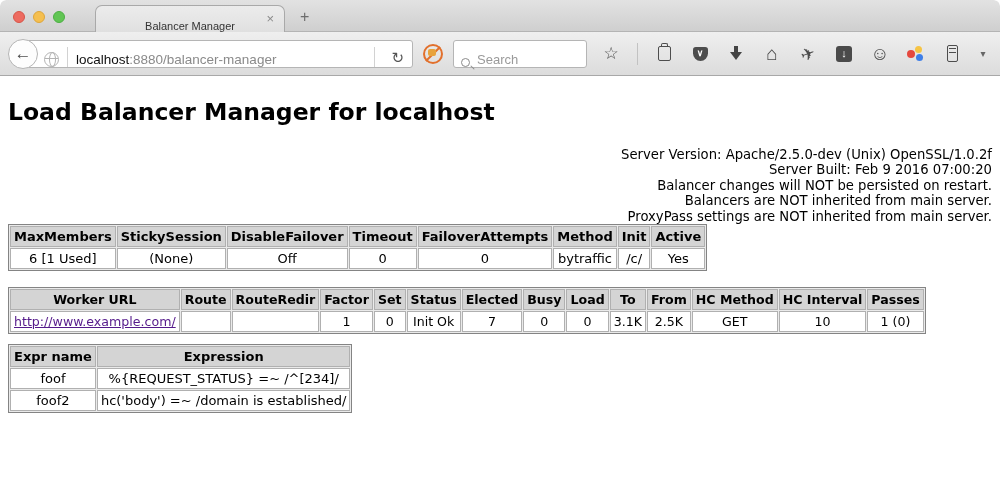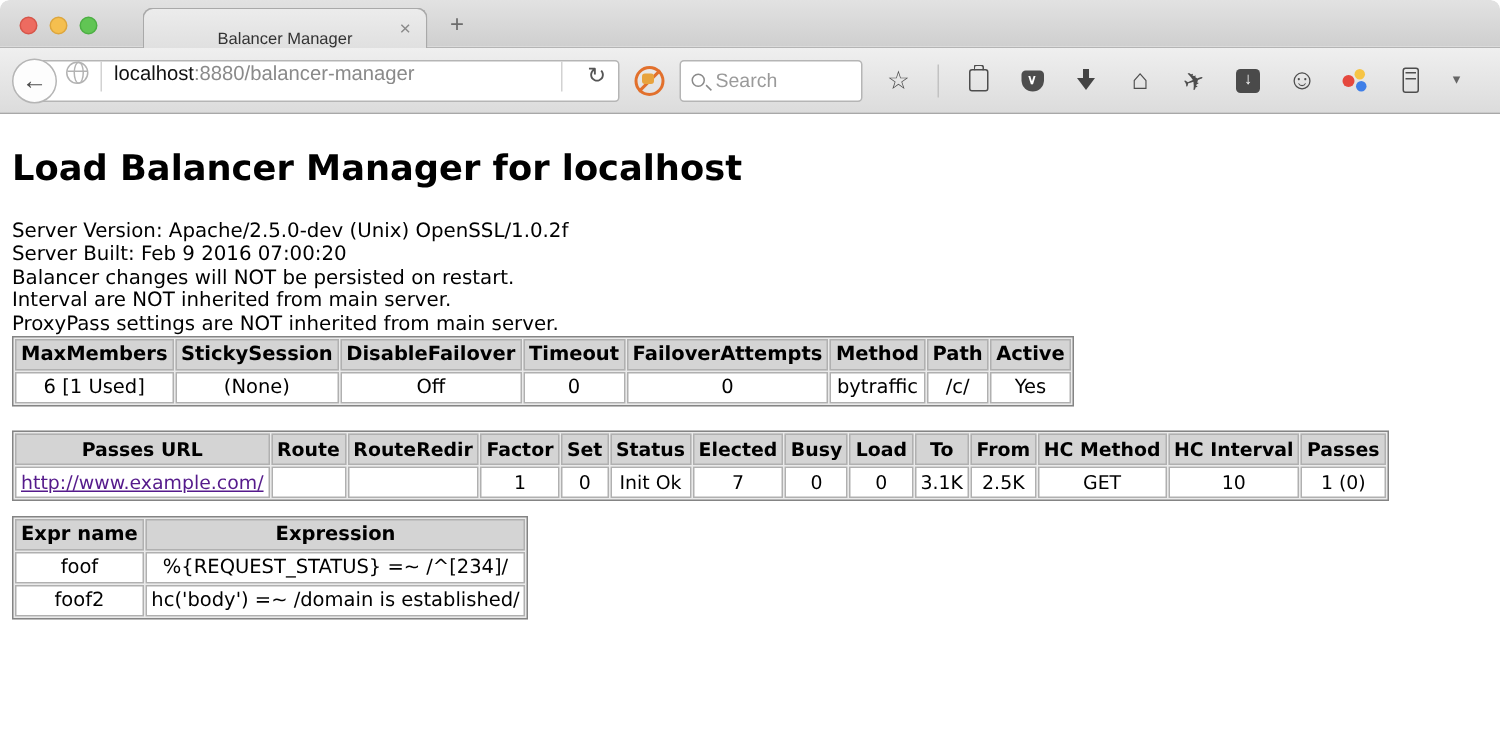--- a/index.html
+++ b/index.html
@@ -26,41 +26,41 @@
   .newtab { position:absolute; left:300px; top:8px; color:#6d6d6d; font-size:16px;
     font-family:"Liberation Sans", sans-serif; }
 
   
   .toolbar { height:44px; background:linear-gradient(#efefef,#dcdcdc);
     border-bottom:1px solid #a8a8a8; display:flex; align-items:center;
     padding:0 8px; font-family:"Liberation Sans", sans-serif; }
   .backbtn { width:30px; height:30px; border-radius:50%; background:#fdfdfd;
     border:1px solid #b5b5b5; display:flex; align-items:center; justify-content:center;
     font-size:17px; font-weight:bold; color:#4d4d4d; z-index:2; flex:0 0 auto; }
-  .urlbar { display:flex; align-items:flex-start; height:28px; width:390px;
+  .urlbar { display:flex; align-items:flex-end; height:28px; width:390px;
     background:#fff; border:1px solid #b5b5b5; border-radius:3px;
     margin-left:-15px; padding-left:20px; flex:0 0 auto; }
   .globe { width:15px; height:15px; border-radius:50%; border:1.5px solid #b3b3b3;
     position:relative; flex:0 0 auto; }
   .globe:before { content:""; position:absolute; left:0; right:0; top:5px;
     border-top:1.5px solid #b3b3b3; }
   .globe:after { content:""; position:absolute; left:4px; top:-1px; width:5px; height:13px;
     border:1.5px solid #b3b3b3; border-radius:50%; }
   .vsep { width:1px; height:20px; background:#d2d2d2; margin:0 8px; }
   .urltext { font-size:13.5px; flex:1 1 auto; white-space:nowrap; overflow:hidden; }
   .urltext .domain { color:#111; }
   .urltext .path { color:#8a8a8a; }
   .reload { color:#555; font-size:15px; padding:0 8px; }
   .blocked { width:20px; height:20px; border-radius:50%; border:2px solid #e2702c;
     margin:0 10px; position:relative; flex:0 0 auto; }
   .blocked:before { content:""; position:absolute; left:-2px; top:7px; width:20px;
     border-top:2px solid #e2702c; transform:rotate(-45deg); }
   .blocked:after { content:""; position:absolute; left:3px; top:3px; width:8px; height:7px;
     background:#e8a33d; border-radius:2px; }
-  .searchbox { display:flex; align-items:center; height:28px; width:122px;
+  .searchbox { display:flex; align-items:flex-end; height:28px; width:134px;
     background:#fff; border:1px solid #b5b5b5; border-radius:3px; padding:0 7px;
     flex:0 0 auto; }
   .mag { width:9px; height:9px; border:1.5px solid #8a8a8a; border-radius:50%;
     position:relative; flex:0 0 auto; }
   .mag:after { content:""; position:absolute; left:8px; top:8px; width:5px;
     border-top:1.5px solid #8a8a8a; transform:rotate(45deg); }
   .searchbox input { border:none; outline:none; width:90px; margin-left:7px;
     font-size:13px; color:#333; background:transparent;
     font-family:"Liberation Sans", sans-serif; }
   .searchbox input::placeholder { color:#9a9a9a; }
@@ -93,21 +93,21 @@
   .battery:before { content:""; position:absolute; left:1px; top:2px; right:1px;
     border-top:1.5px solid #4d4d4d; }
   .battery:after { content:""; position:absolute; left:1px; top:6px; right:1px;
     border-top:1.5px solid #4d4d4d; }
   .caret { font-size:10px; color:#666; width:10px; }
 
   
   .content { background:#fff; padding:0 8px; height:372px; color:#000; }
   h1.pgtitle { font-size:23.5px; font-weight:bold; padding-top:22px; margin-bottom:21px;
     letter-spacing:0; }
-  .infoline { font-size:13.2px; line-height:15.4px; }
+  .infoline { font-size:13.2px; line-height:15.4px;text-align:right; }
   h3.lbstatus { font-size:13.5px; font-weight:bold; margin-top:29px; margin-bottom:14px; }
   h3.lbstatus a { color:#551a8b; text-decoration:underline; }
   table { border-collapse:separate; border-spacing:1px; border:1px solid #848484;
     background:#eaeaea; font-size:13px; white-space:nowrap; }
   th, td { border:1px solid #b0b0b0; padding:1px 3px; text-align:center;
     line-height:17px; }
   th { background:#d4d4d4; font-weight:bold; }
   td { background:#fff; }
   td a { color:#551a8b; text-decoration:underline; }
   table.worker { margin-top:16px; font-size:12.6px; }
@@ -178,54 +178,54 @@
     </div>
   </div>
 
   <div class="content">
     <h1 class="pgtitle">Load Balancer Manager for localhost</h1>
 
     <div>
       <div class="infoline">Server Version: Apache/2.5.0-dev (Unix) OpenSSL/1.0.2f</div>
       <div class="infoline">Server Built: Feb 9 2016 07:00:20</div>
       <div class="infoline">Balancer changes will NOT be persisted on restart.</div>
-      <div class="infoline">Interval are NOT inherited from main server.</div>
+      <div class="infoline">Balancers are NOT inherited from main server.</div>
       <div class="infoline">ProxyPass settings are NOT inherited from main server.</div>
     </div>
 
 
     <table class="balancer">
       <tbody>
           <tr>
         <th>MaxMembers</th>
         <th>StickySession</th>
         <th>DisableFailover</th>
         <th>Timeout</th>
         <th>FailoverAttempts</th>
         <th>Method</th>
-        <th>Path</th>
+        <th>Init</th>
         <th>Active</th>
       </tr>
       <tr>
         <td>6 [1 Used]</td>
         <td>(None)</td>
         <td>Off</td>
         <td>0</td>
         <td>0</td>
         <td>bytraffic</td>
         <td>/c/</td>
         <td>Yes</td>
       </tr>
     </tbody>
       </table>
 
     <table class="worker">
       <tbody>
           <tr>
-        <th>Passes URL</th>
+        <th>Worker URL</th>
         <th>Route</th>
         <th>RouteRedir</th>
         <th>Factor</th>
         <th>Set</th>
         <th>Status</th>
         <th>Elected</th>
         <th>Busy</th>
         <th>Load</th>
         <th>To</th>
         <th>From</th>

